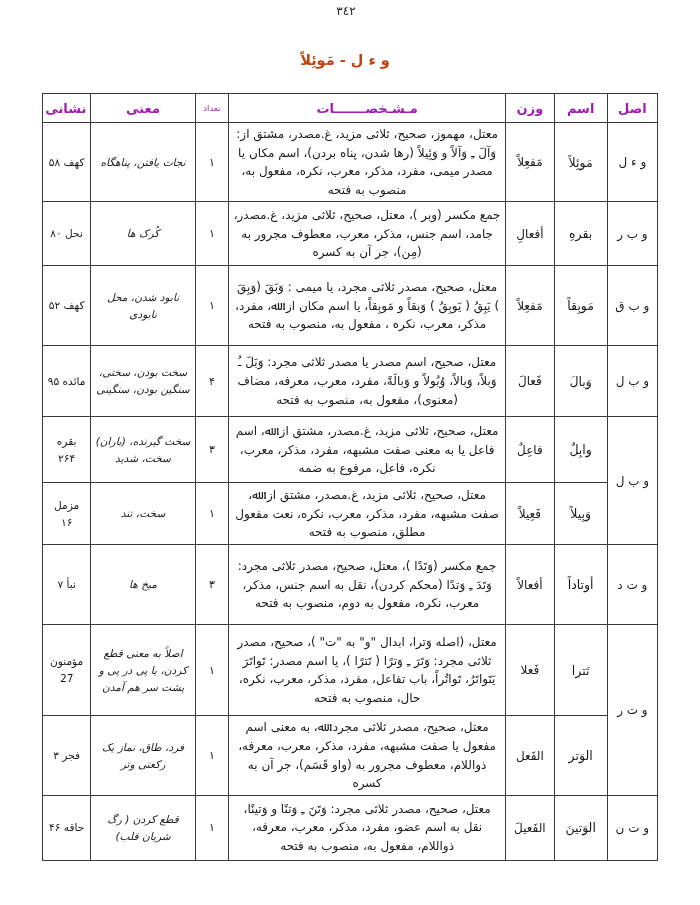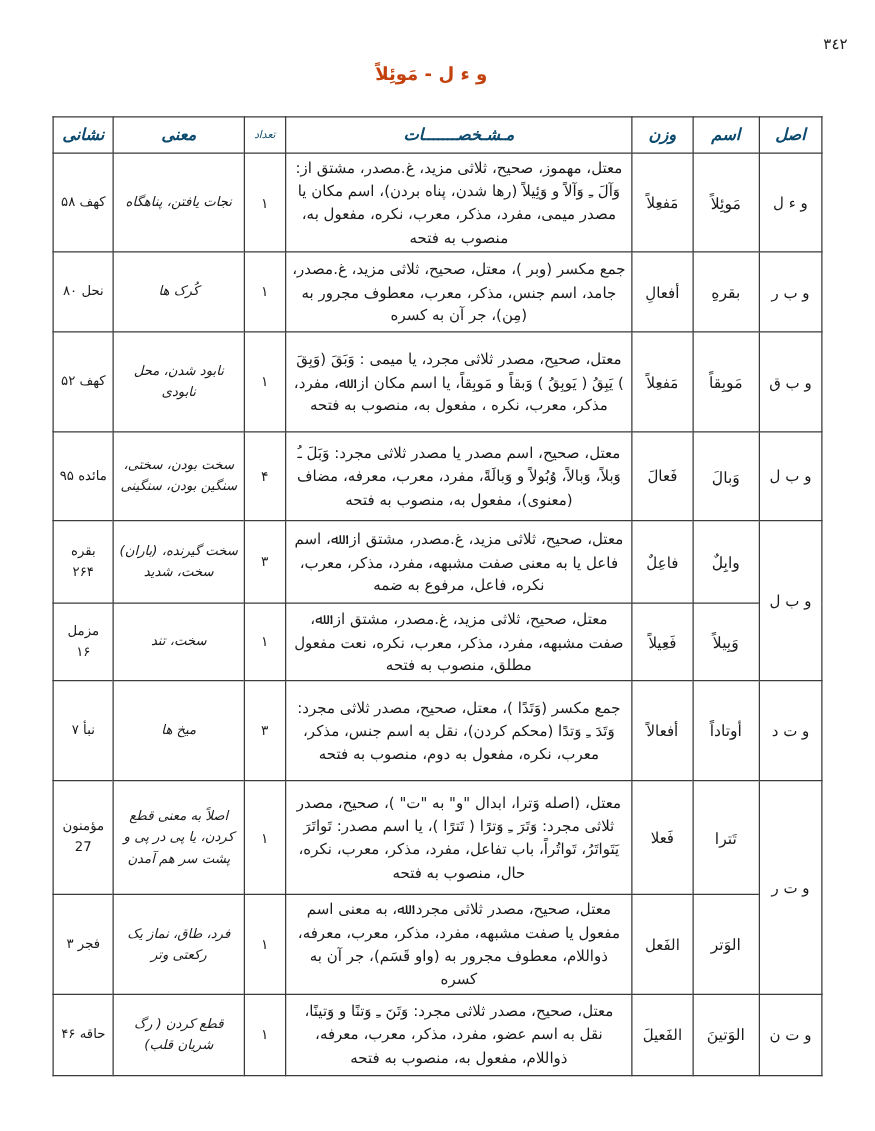--- a/index.html
+++ b/index.html
@@ -5,22 +5,22 @@
   html,body{margin:0;padding:0;}
   body{
     width:700px;height:905px;
     background:#ffffff;
     font-family:"DejaVu Sans",sans-serif;
     color:#1a1a1a;
     position:relative;
     direction:rtl;
   }
   .page-num{
-    position:absolute;top:28px;left:0;right:22px;
-    font-size:12px;color:#222;
+    position:absolute;top:4px;left:0;right:22px;
+    text-align:center;font-size:12px;color:#222;
     direction:rtl;
     padding-left:14px;
   }
   .page-title{
     position:absolute;top:52px;left:0;right:10px;
     text-align:center;font-size:14.5px;font-weight:bold;color:#c2410c;
     direction:rtl;
   }
   table.words{
     position:absolute;top:93px;right:42px;
@@ -30,21 +30,21 @@
     border:1.6px solid #222;
     direction:rtl;
   }
   table.words th, table.words td{
     border:1px solid #3a3a3a;
     text-align:center;
     vertical-align:middle;
     padding:2px 4px;
     overflow:hidden;
   }
-  th{font-size:13px;font-weight:bold;color:#0c4a6e;font-style:italic;}
+  th{font-size:13px;font-weight:bold;color:#a21caf;}
   th.h-count{font-size:8.5px;font-weight:normal;padding:0;}
   thead tr{height:29px;}
   tbody tr:nth-child(1){height:75px;}
   tbody tr:nth-child(2){height:64px;}
   tbody tr:nth-child(3){height:80px;}
   tbody tr:nth-child(4){height:71px;}
   tbody tr:nth-child(5){height:66px;}
   tbody tr:nth-child(6){height:62px;}
   tbody tr:nth-child(7){height:80px;}
   tbody tr:nth-child(8){height:91px;}

